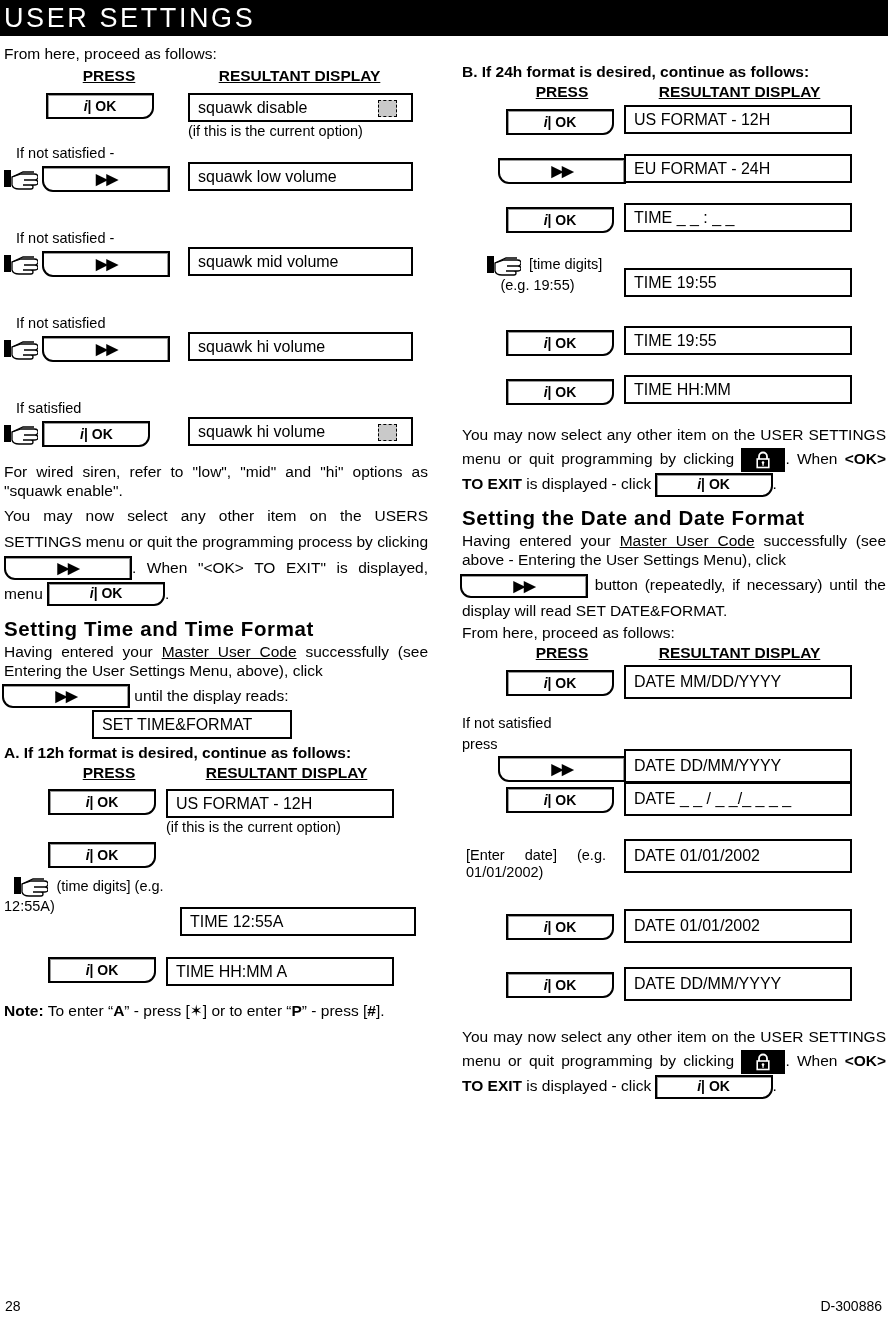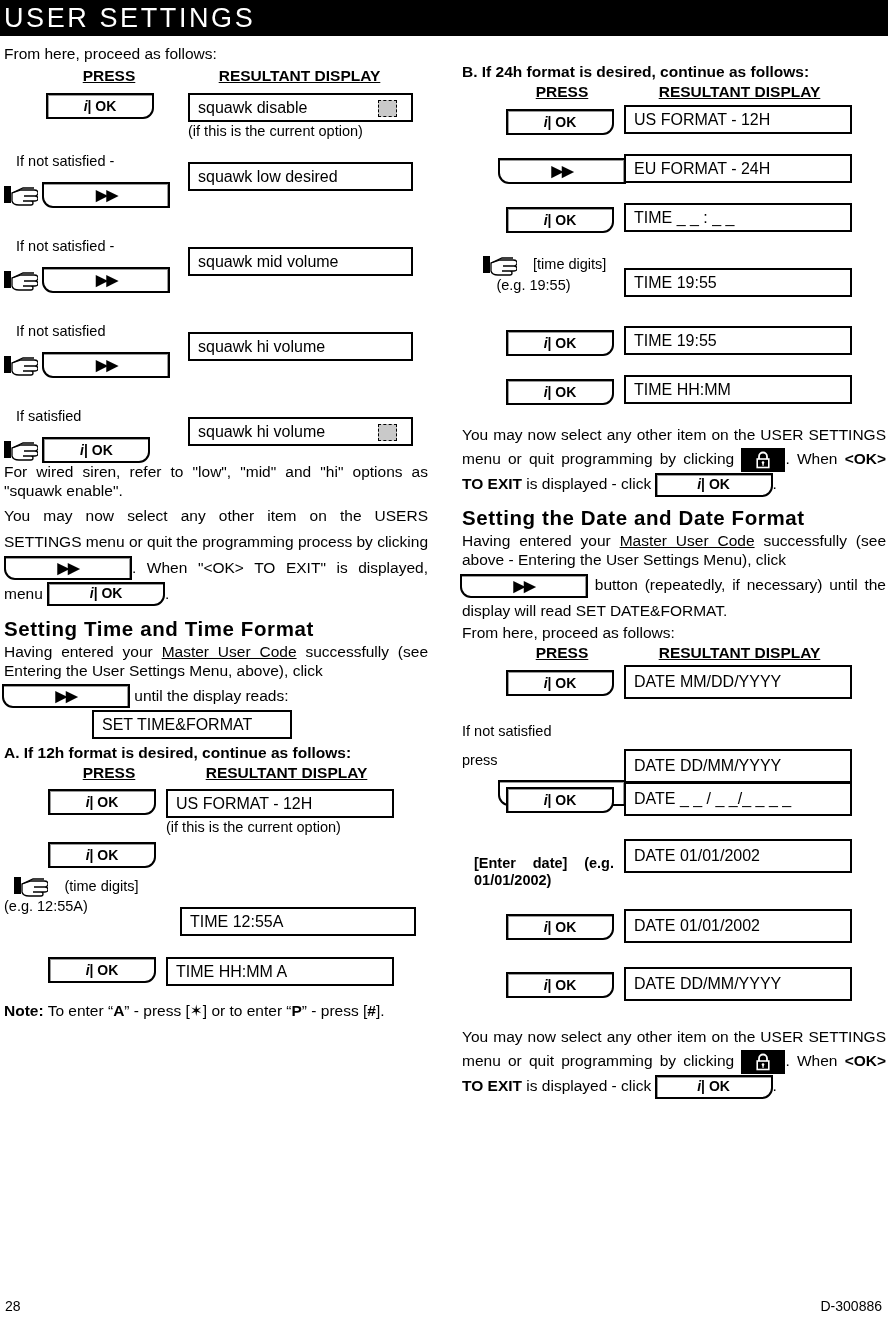--- a/index.html
+++ b/index.html
@@ -25,21 +25,21 @@
   .column { position:absolute; top:44px; width:424px; }
   #col-left  { left:4px; }
   #col-right { left:462px; }
 
   
   .body-text {
     font-size:15.5px; line-height:19.5px; text-align:justify;
     margin:0 0 2px 0;
   }
   .body-text.nojust { text-align:left; }
-  .small-label { font-size:14.5px; line-height:17px; margin:12px; }
+  .small-label { font-size:14.5px; line-height:17px; margin:4px; }
   .bold { font-weight:bold; }
   .u { text-decoration:underline; }
 
   h2.section-title {
     font-size:20.5px; font-weight:bold; letter-spacing:0.6px;
     margin:10px 0 1px 0; line-height:24px;
   }
 
   .sub-head {
     font-size:15.5px; font-weight:bold; margin:4px 0 2px 0; line-height:19px;
@@ -158,21 +158,21 @@
           <path d="M8 9 L17 6 L30 6 Q34 6 34 9 Q34 12 30 12 L20 12 L31 12 Q34 12 34 14.5 Q34 17 31 17 L19 17 L27 17 Q29 17 29 19 Q29 21 27 21 L15 21 Q9 21 8 17 Z" fill="#fff" stroke="#000" stroke-width="1.3"></path>
           <path d="M8 9 L19 4 L30 4" fill="none" stroke="#000" stroke-width="1.3"></path>
         </svg>
       </span>
       <span class="key key-ff">
         <span class="arrows">▶▶</span>
       </span>
     </div>
     <div class="right-cell" style="left:184px; width:225px; top:21px;">
       <div class="lcd">
-        <span>squawk low desired</span>
+        <span>squawk low volume</span>
       </div>
     </div>
   </div>
 
   <div class="step" style="height:85px;">
     <div class="left-cell">
       <div class="small-label" style="margin-left:12px;">If not satisfied -</div>
       <span class="hand">
         <svg width="34" height="22" viewBox="0 0 34 22">
           <rect x="0" y="2" width="7" height="17" fill="#000"></rect>
@@ -497,21 +497,21 @@
     </div>
     <div class="right-cell" style="left:162px; width:228px; top:-5px;">
       <div class="lcd" style="height:34px;line-height:30px;">
         <span>DATE  _ _ / _ _/_ _ _ _</span>
       </div>
     </div>
   </div>
 
   <div class="step" style="height:71px;">
     <div class="left-cell" style="width:152px;">
-      <div class="small-label" style="text-align:justify; text-align-last:justify; width:140px;font-weight:bold;">[Enter date] (e.g. 01/01/2002)</div>
+      <div class="small-label" style="text-align:justify; text-align-last:justify; width:140px;">[Enter date] (e.g. 01/01/2002)</div>
     </div>
     <div class="right-cell" style="left:162px; width:228px; top:-4px;">
       <div class="lcd" style="height:34px;line-height:30px;">
         <span>DATE 01/01/2002</span>
       </div>
     </div>
   </div>
 
   <div class="step" style="height:58px;">
     <div class="left-cell">

